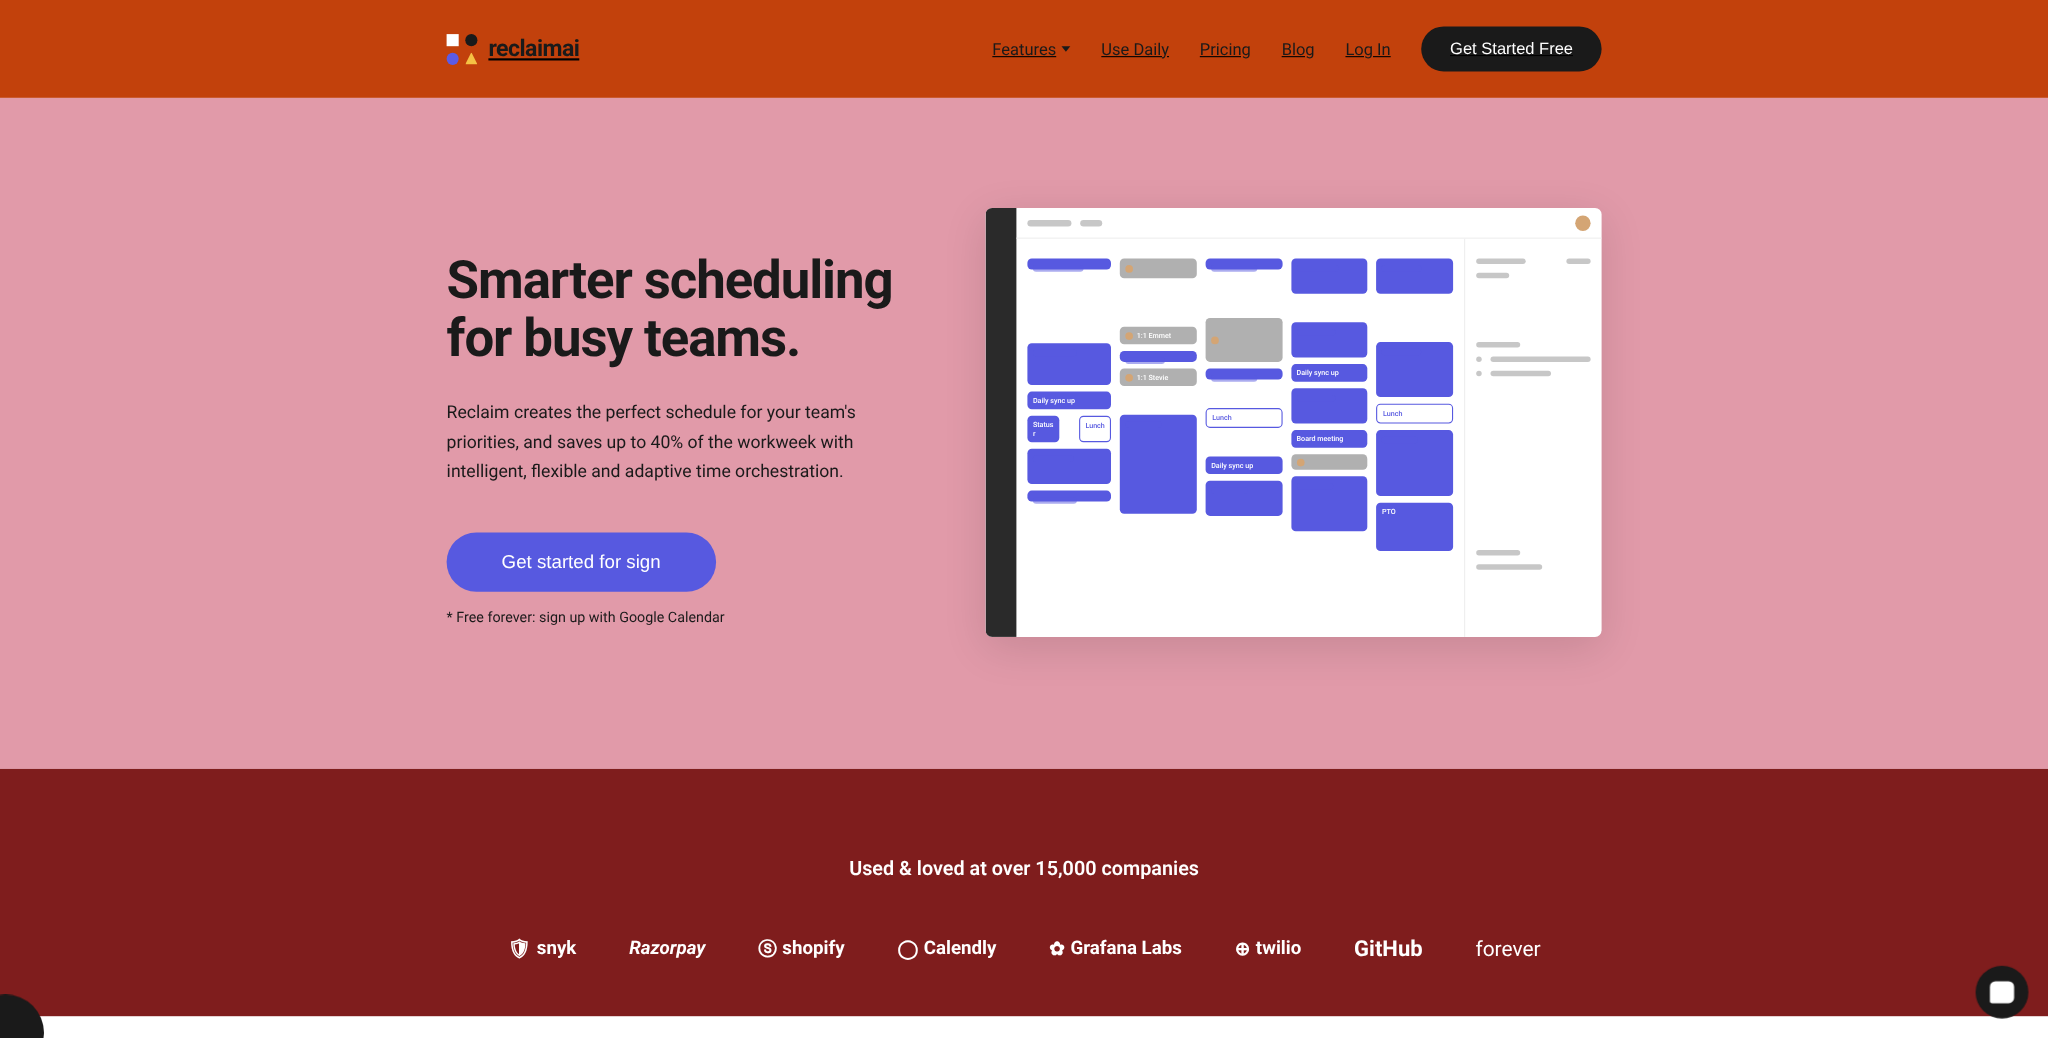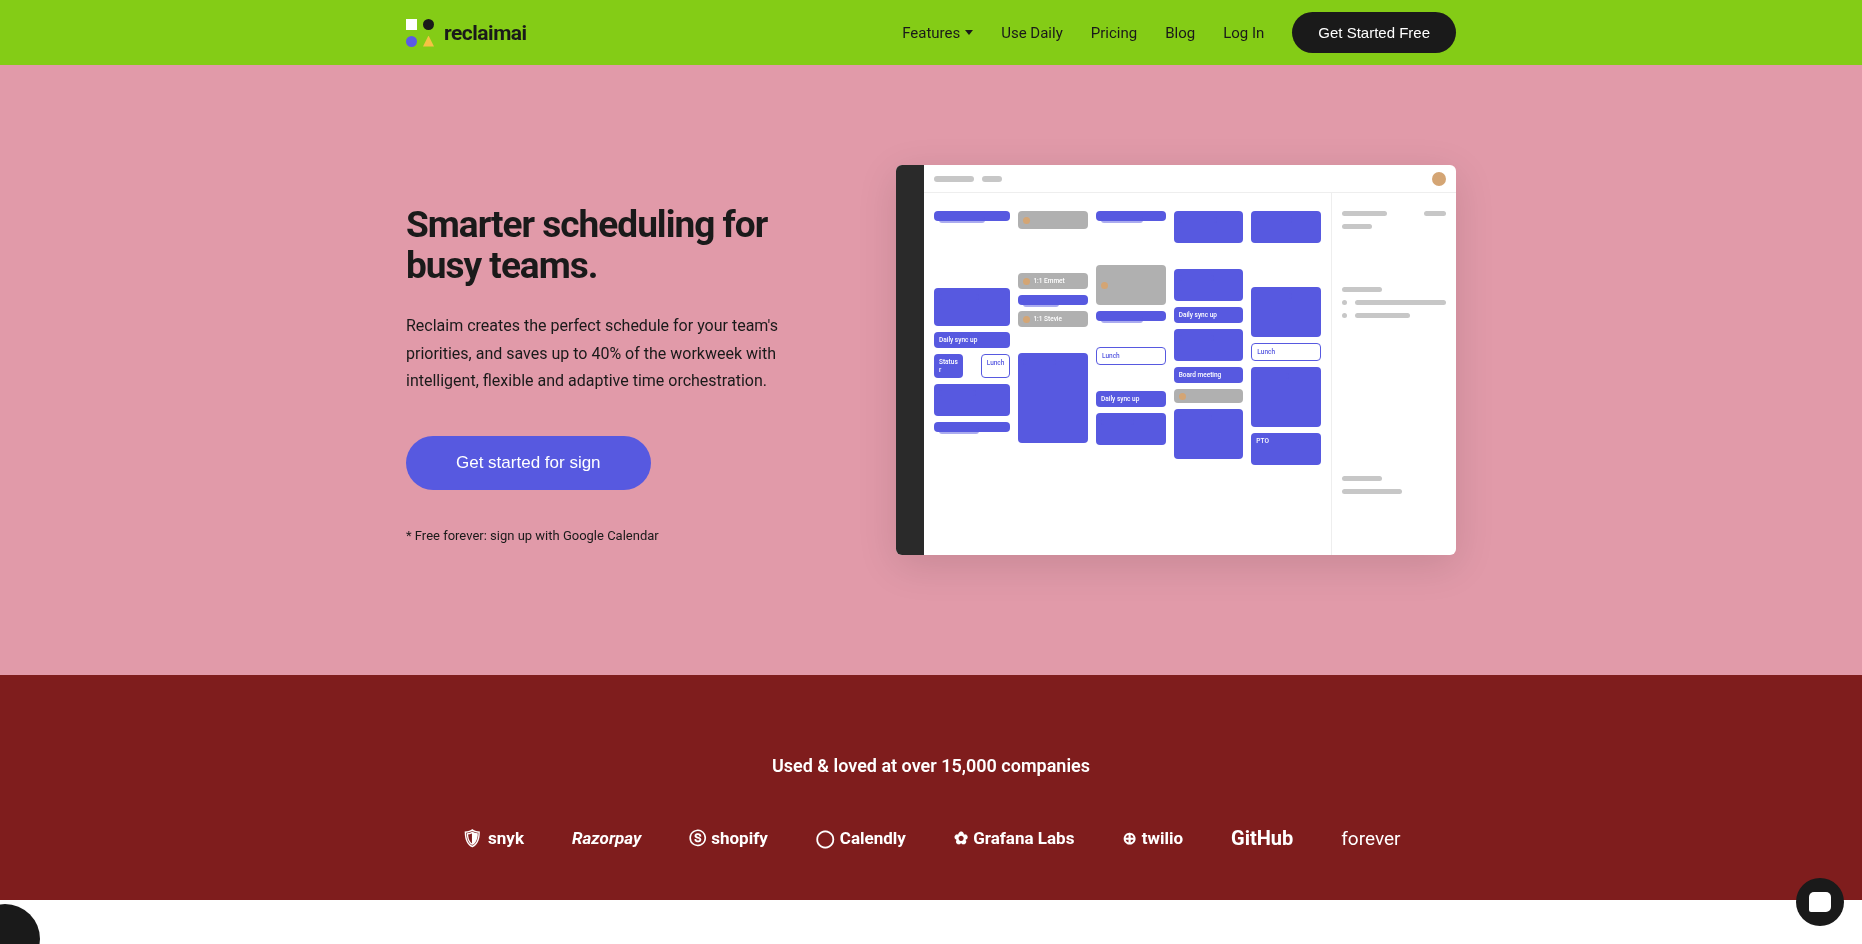--- a/index.html
+++ b/index.html
@@ -1,41 +1,41 @@
 <!DOCTYPE html>
 <html><head>
 <meta charset="utf-8">
 <style>
 * { margin: 0; padding: 0; box-sizing: border-box; }
 body { font-family: -apple-system, BlinkMacSystemFont, "Segoe UI", Roboto, Helvetica, Arial, sans-serif; overflow-x: hidden; }
 
 
-.header { background: #84cc16; padding: 12px 0; }
+.header { background: #c2410c; padding: 24px 0; text-decoration: underline; }
 .header-inner { max-width: 1050px; margin: 0 auto; display: flex; align-items: center; justify-content: space-between; }
 .logo { display: flex; align-items: center; gap: 10px; }
 .logo-mark { width: 28px; height: 28px; position: relative; }
 .logo-quad { position: absolute; width: 11px; height: 11px; }
 .logo-q1 { top: 0; left: 0; background: #fff; }
 .logo-q2 { top: 0; right: 0; background: #1a1a1a; border-radius: 50%; }
 .logo-q3 { bottom: 0; left: 0; background: #5b5be6; border-radius: 50%; }
 .logo-q4 { bottom: 0; right: 0; background: #f5c244; clip-path: polygon(50% 0, 100% 100%, 0 100%); }
 .logo-text { font-size: 21px; font-weight: 700; color: #1a1a1a; letter-spacing: -0.5px; }
 .nav { display: flex; align-items: center; gap: 28px; }
 .nav-link { color: #1a1a1a; font-size: 15px; text-decoration: none; cursor: pointer; display: flex; align-items: center; gap: 5px; }
 .chevron-down { width: 0; height: 0; border-left: 4px solid transparent; border-right: 4px solid transparent; border-top: 5px solid #1a1a1a; }
 .btn-dark { background: #1a1a1a; color: #fff; padding: 12px 26px; border-radius: 28px; font-size: 15px; font-weight: 500; cursor: pointer; border: none; }
 
 
 .hero { background: #e19aa9; padding: 100px 0 120px; }
 .hero-inner { max-width: 1050px; margin: 0 auto; display: flex; gap: 50px; align-items: flex-start; }
 .hero-left { flex: 0 0 440px; padding-top: 40px; }
-.hero-title { font-size: 37px; font-weight: 700; color: #1a1a1a; line-height: 1.1; letter-spacing: -1px; margin-bottom: 26px; }
+.hero-title { font-size: 48px; font-weight: 700; color: #1a1a1a; line-height: 1.1; letter-spacing: -1px; margin-bottom: 26px; }
 .hero-desc { font-size: 16px; color: #1a1a1a; line-height: 1.7; margin-bottom: 42px; max-width: 400px; }
 .btn-primary { background: #5759e0; color: #fff; padding: 17px 50px; border-radius: 40px; font-size: 17px; font-weight: 500; cursor: pointer; border: none; }
-.hero-footnote { font-size: 13px; color: #1a1a1a; margin-top: 38px; }
+.hero-footnote { font-size: 13px; color: #1a1a1a; margin-top: 16px; }
 
 
 .hero-right { flex: 1; }
 .mock-app { background: #fff; border-radius: 6px; overflow: hidden; box-shadow: 0 10px 40px rgba(0,0,0,0.12); display: flex; height: 390px; }
 .mock-sidebar { width: 28px; background: #2a2a2a; }
 .mock-main { flex: 1; display: flex; flex-direction: column; }
 .mock-topbar { height: 28px; border-bottom: 1px solid #eee; display: flex; align-items: center; padding: 0 10px; justify-content: space-between; }
 .mock-topbar-left { display: flex; gap: 8px; }
 .mock-pill { height: 6px; background: #c7c7c7; border-radius: 3px; }
 .mock-avatar { width: 14px; height: 14px; border-radius: 50%; background: #d4a574; }
@@ -206,21 +206,21 @@
                     <div class="ev-bar" style="width:60%"></div>
                   </div>
                 <div style="height:32px"></div>
                 <div class="ev ev-purple" style="height:50px">
                     <div class="ev-bar" style="width:60%"></div>
                   </div>
                 <div class="ev ev-purple-outline">Lunch</div>
                 <div class="ev ev-purple" style="height:60px">
                     <div class="ev-bar" style="width:55%"></div>
                   </div>
-                <div class="ev ev-purple" style="height:32px">PTO</div>
+                <div class="ev ev-purple" style="height:44px">PTO</div>
               </div>
             </div>
 
             <div class="mock-panel">
               <div class="panel-row">
                   <div class="panel-bar" style="width:45px"></div>
                   <div class="panel-bar" style="width:22px;margin-left:auto"></div>
                 </div>
               <div class="panel-row">
                   <div class="panel-bar" style="width:30px"></div>

